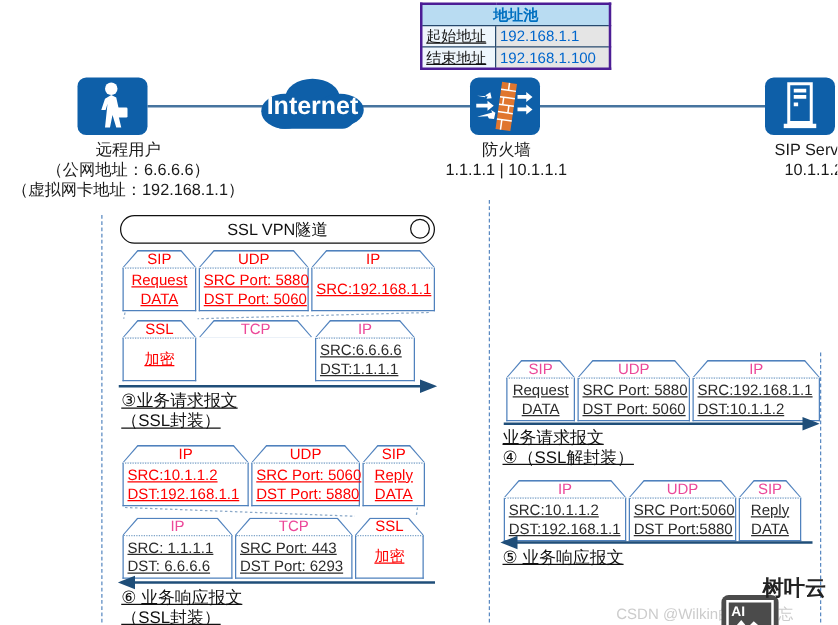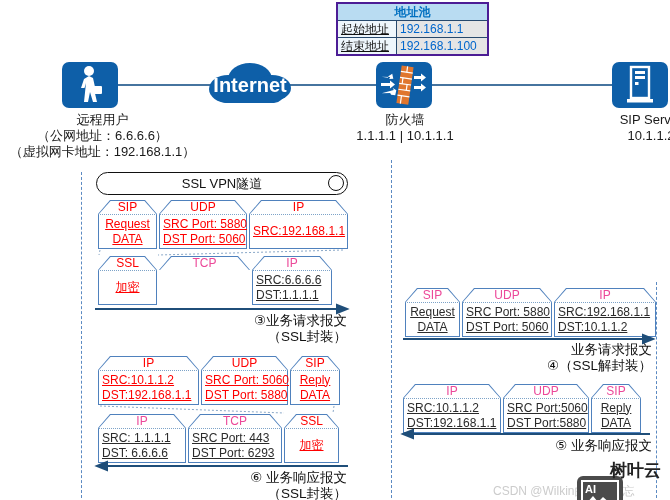--- a/index.html
+++ b/index.html
@@ -34,21 +34,21 @@
   .ph-bg{position:absolute;inset:0;background:#4f81bd;clip-path:polygon(12px 0,calc(100% - 12px) 0,100% 100%,0 100%);}
   .ph-in{position:absolute;left:1px;right:1px;top:1px;bottom:0;background:#fff;clip-path:polygon(11.5px 0,calc(100% - 11.5px) 0,100% 100%,0 100%);}
   .ph-t{position:relative;display:block;text-align:center;font-size:12px;line-height:14px;color:#ec4899;}
   .pb{height:33px;border:1px solid #4f81bd;border-top:1px dotted #7da3c8;background:#fff;
       display:flex;flex-direction:column;justify-content:center;}
   .pl{font-size:12px;line-height:15px;padding:0 3px;white-space:nowrap;color:#2b2b2b;text-decoration:underline;}
   .pseg.center .pl{text-align:center;}
   .red-h .ph-t{color:#fe0000;}
   .red-b .pl{color:#fe0000;}
   
-  .flow-label{text-align:right;font-size:13.5px;line-height:16px;color:#111;z-index:2;}
+  .flow-label{text-align:left;font-size:13.5px;line-height:16px;color:#111;z-index:2;text-decoration:underline;}
   
   #overlay{position:absolute;left:0;top:0;width:670px;height:500px;z-index:3;pointer-events:none;}
   
   .wm-logo{left:562px;top:476px;z-index:6;margin-left:15px;}
   .wm-brand{left:610px;top:459px;font-size:17px;font-weight:bold;color:#222;z-index:6;}
   .wm-csdn{left:493px;top:483px;font-size:12px;color:#cccccc;z-index:5;white-space:nowrap;}
 </style>
 </head>
 <body>
 

